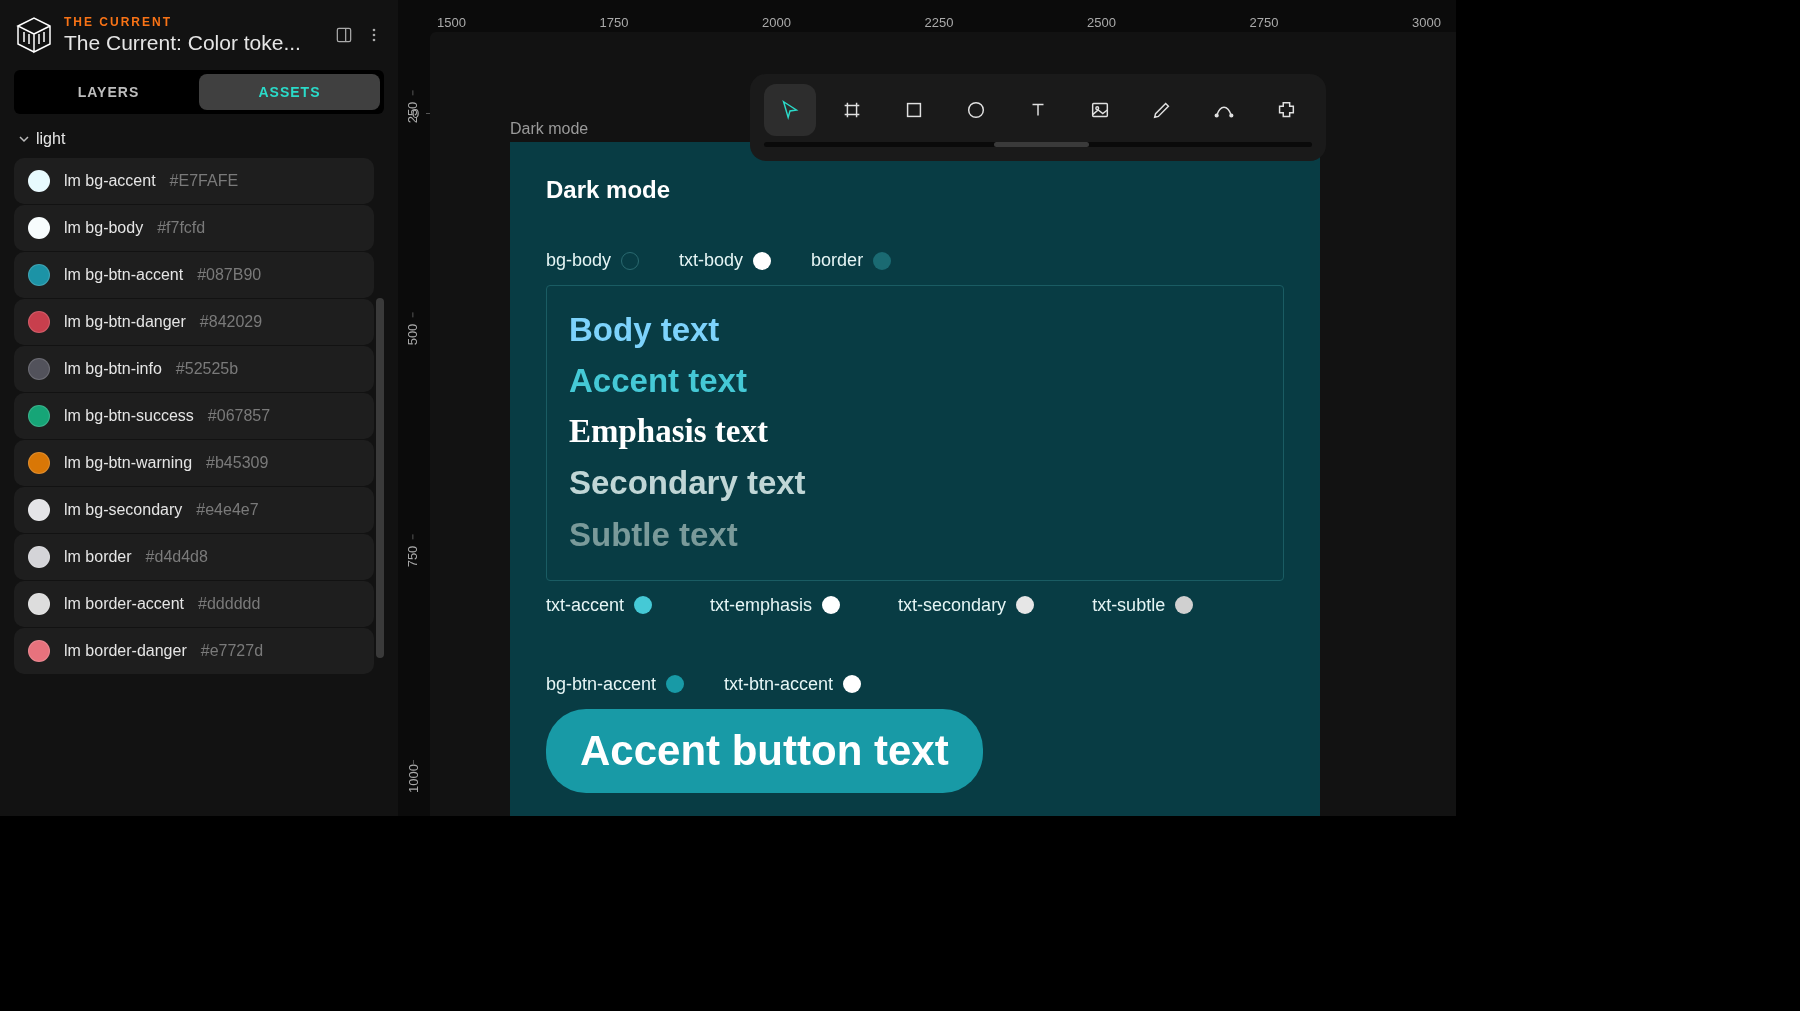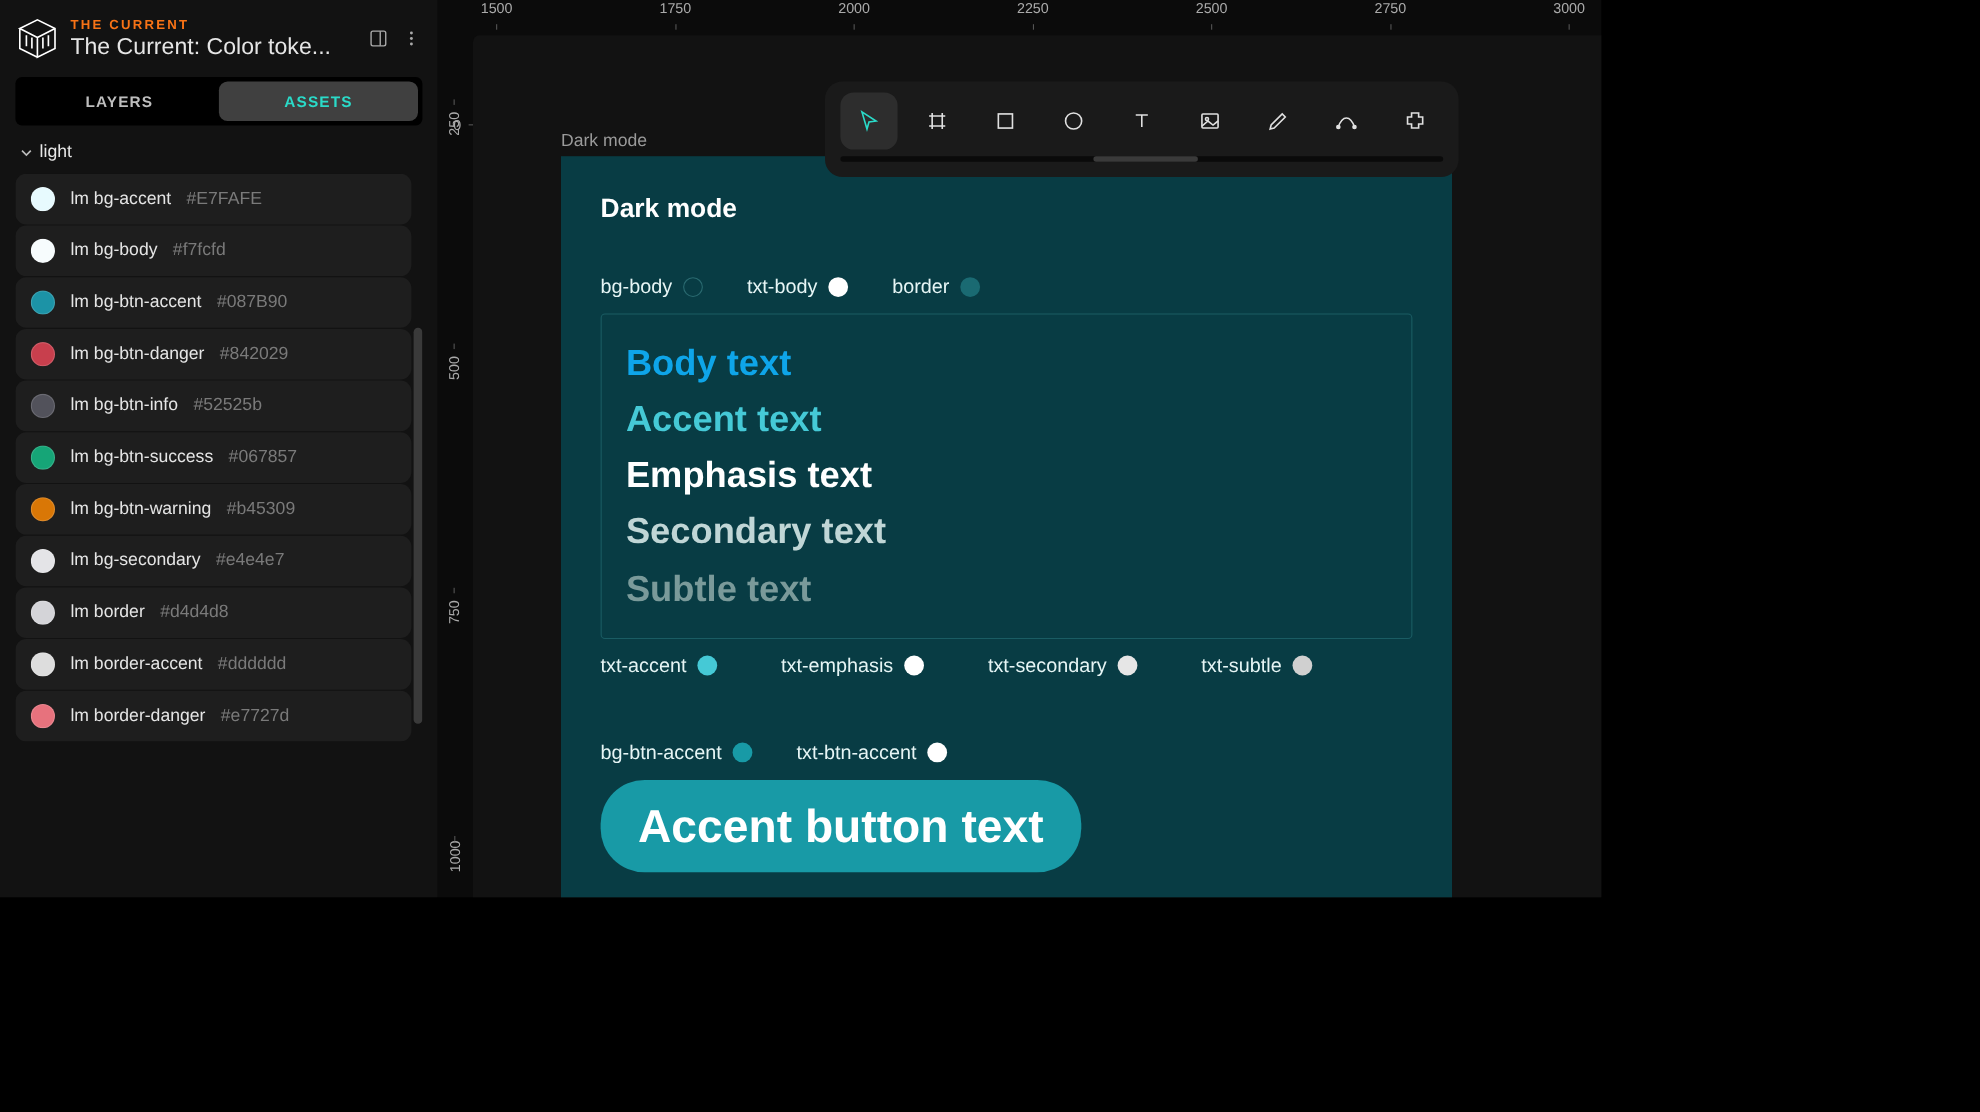--- a/index.html
+++ b/index.html
@@ -120,21 +120,21 @@
     }
     .ruler-top {
       position: absolute;
       top: 0; left: 24px; right: 0;
       height: 30px;
       display: flex;
       justify-content: space-between;
       padding: 0 15px;
       color: #aaa;
       font-size: 13px;
-      align-items: flex-start;
+      align-items: flex-end;
       pointer-events: none;
     }
     .ruler-top span { position: relative; }
     .ruler-top span::after {
       content: ""; position: absolute; left: 50%; top: 22px;
       width: 1px; height: 5px; background: #555;
     }
     .ruler-left {
       position: absolute;
       left: 0; top: 30px; bottom: 0;
@@ -225,23 +225,23 @@
       border: 1px solid #1a5c63;
       border-radius: 4px;
       padding: 18px 22px 20px 22px;
       margin-bottom: 14px;
     }
     .text-panel div {
       font-size: 33px;
       font-weight: 700;
       line-height: 1.55;
     }
-    .t-body { color: #0ea5e9; }
+    .t-body { color: #7dd3fc; }
     .t-accent { color: #45c9d6; }
-    .t-emphasis { color: #fff; font-weight: 800; }
+    .t-emphasis { color: #fff; font-weight: 800; font-family: Liberation Serif, serif; }
     .t-secondary { color: #c0d6d6; }
     .t-subtle { color: #7a9a9a; }
     .label-row.second { gap: 58px; margin-bottom: 58px; }
     .btn-accent {
       display: inline-block;
       background: #189aa6;
       color: #fff;
       font-size: 42px;
       font-weight: 700;
       padding: 18px 34px;

